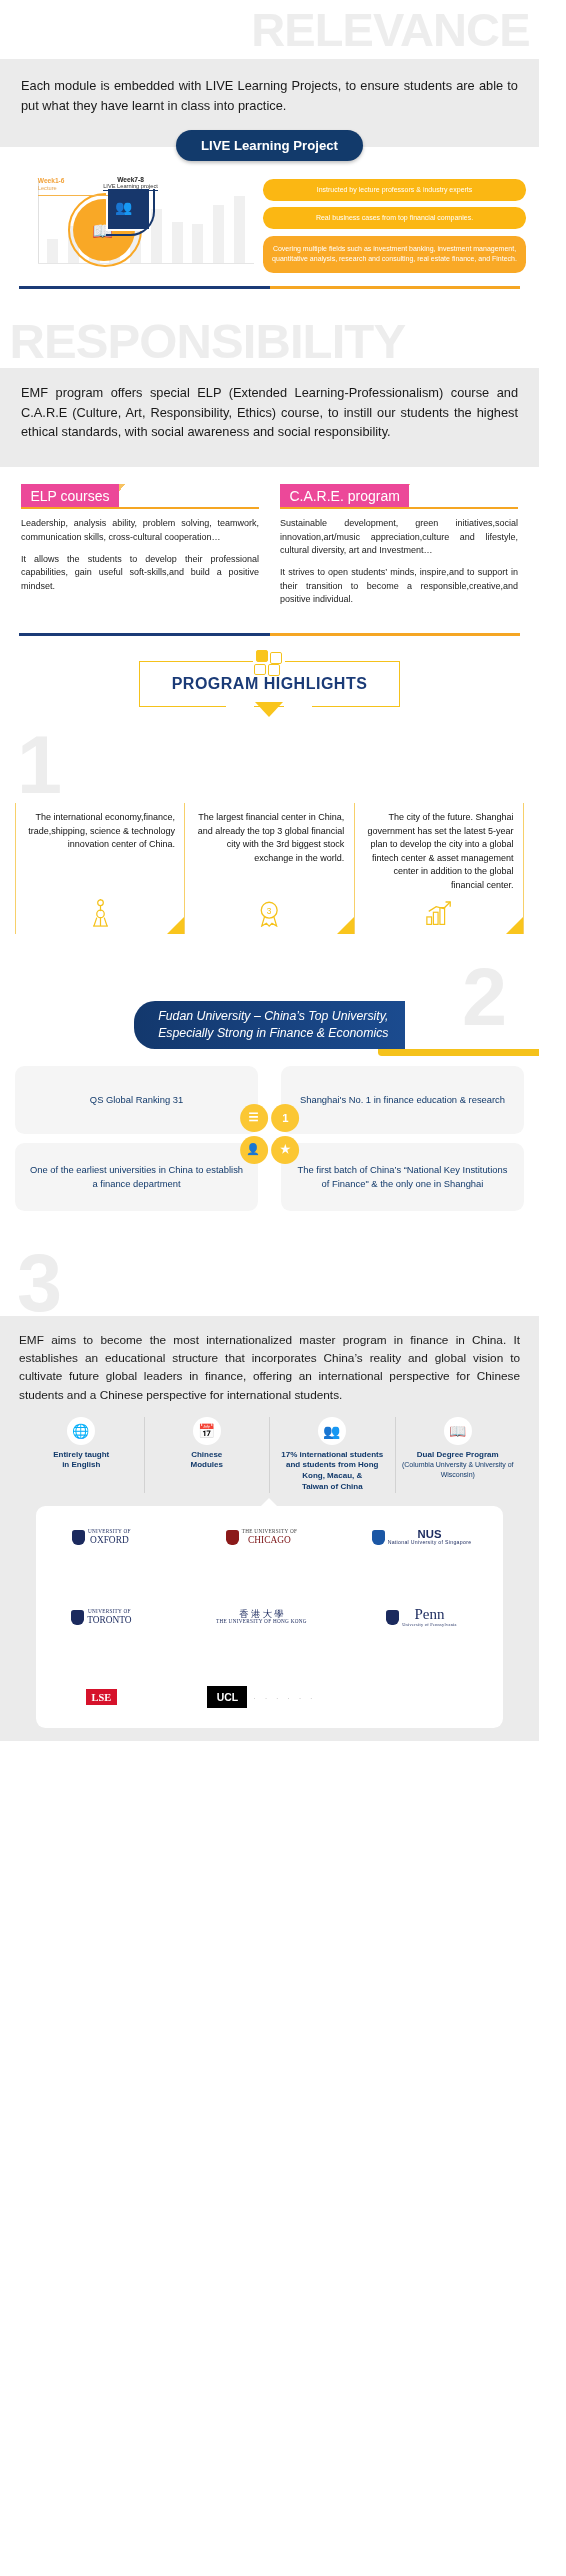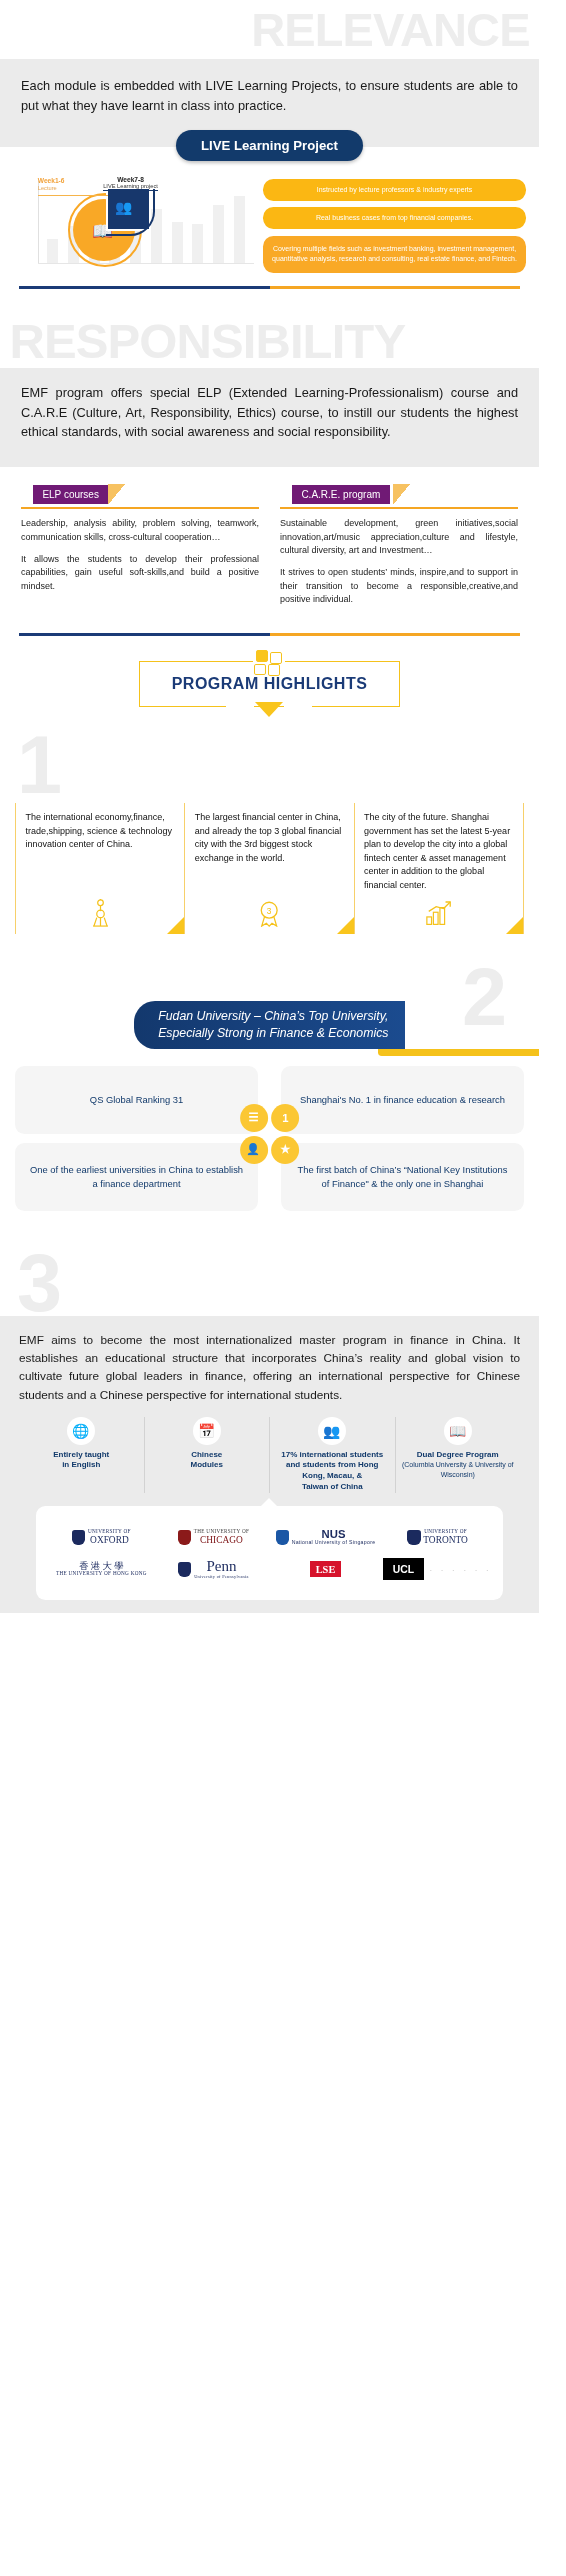--- a/index.html
+++ b/index.html
@@ -63,22 +63,22 @@
   .rule-blue-orange .o { flex:1; background:#f5a623; }
 
   
   #responsibility { padding-top: 28px; }
   #responsibility .ghost-wrap { padding-left: 9.4px; height: 51px; }
   .resp-band { background:#ebebeb; padding: 15px 21px 24.6px 21px; }
   .two-col { display:flex; gap:21px; padding: 17px 21px 5.7px 21px; }
   .col { flex:1; }
   .tab-head { position:relative; height:21px; margin-bottom:1.9px; }
   .tab-head .lbl {
-    display:inline-block; background:#701a75; color:#fff; font-size:10px;
-    padding:3.8px 9.4px 3.8px 9.4px; position:relative; z-index:2;margin-left:12px;
+    display:inline-block; background:#ec4899; color:#fff; font-size:14px;
+    padding:3.8px 9.4px 3.8px 9.4px; position:relative; z-index:2;
   }
   .tab-head .wedge {
     position:absolute; top:0; height:21px; width:17px;
     background: linear-gradient(to bottom right, #f7c261 50%, transparent 50%);
     z-index:1;
   }
   .tab-rule { height:1.9px; background:#f5a623; }
   .col p { font-size:9px; line-height:1.5; color:#222; text-align:justify; margin-top:8.5px;}
 
   
@@ -108,21 +108,21 @@
 
   .blue-banner {
     background: linear-gradient(to right,#13386d,#1b4b8f);
     color:#fff; font-size:12.3px; line-height:1.35; font-weight:400;
     padding:6.6px 24.6px 7.6px 17px; border-top-right-radius:21px; border-bottom-right-radius:21px;
     display:inline-block; position:relative;
   }
   .blue-banner.right-side { border-radius:21px 0 0 21px; padding:6.6px 17px 7.6px 24.6px; }
   .yellow-underlay { height:7.6px; background:#f5c21b; border-bottom-right-radius:3.8px; }
 
-  .three-cards { display:flex; padding: 5.7px 15px 0 15px; }
+  .three-cards { display:flex; padding: 5.7px 15px 0 15px; text-align: right; }
   .card3 { flex:1; padding: 8.5px 9.4px 0 9.4px; border-right:1.3px solid #f7d06a; position:relative; }
   .card3:first-child { border-left:1.3px solid #f7d06a; }
   .card3 p { font-size:9px; line-height:1.5; color:#111; }
   .icon-row { display:flex; padding: 0 15px; height:42px; align-items:flex-end; }
   .icon-cell { flex:1; border-right:1.3px solid #f7d06a; position:relative; height:42px;
     display:flex; align-items:center; justify-content:center; }
   .icon-cell:first-child { border-left:1.3px solid #f7d06a; }
   .icon-cell .corner { position:absolute; right:0; bottom:0; width:0;height:0;
     border-left:17px solid transparent; border-bottom:17px solid #f9c51d; }
 
@@ -147,21 +147,21 @@
   .fcircle { width:28px;height:28px;border-radius:50%;background:#fff;margin:0 auto 4.7px auto;
     display:flex;align-items:center;justify-content:center;font-size:14px;color:#f7c948;}
   .feat .t { font-size:8px; line-height:1.35; color:#123a6b; font-weight:700;}
   .feat .s { font-size:7px; line-height:1.3; color:#123a6b; font-weight:400;}
 
   .logo-card { background:#fff; border-radius:9.4px; margin: 13.2px 17px 0 17px;
     padding:15px 9.4px; position:relative; }
   .logo-card:before { content:""; position:absolute; top:-8.5px; left:50%; margin-left:-9.4px;
     width:0;height:0;border-left:9.4px solid transparent;border-right:9.4px solid transparent;
     border-bottom:9.4px solid #fff;}
-  .logo-grid { display:flex; flex-wrap:wrap; }
+  .logo-grid { display:flex; flex-wrap:wrap;gap:48px; }
   .logo-item { width:25%; display:flex; align-items:center; justify-content:center; height:32px; }
   .logo-txt { font-family:"Liberation Serif", serif; font-size:9.4px; color:#1b2a5e; text-align:center; line-height:1.1;}
   .logo-txt .sm { font-size:5.2px; display:block; letter-spacing:0.3px;}
   .logo-txt.chi { color:#7b1113; }
   .logo-lse { background:#d6122b; color:#fff; font-family:"Liberation Serif", serif;
     font-weight:700; font-size:10.4px; padding:2.8px 5.7px; }
   .logo-ucl { background:#000; color:#fff; font-weight:700; font-size:10.4px; padding:5.7px 9.4px;
     font-family:"Liberation Sans", sans-serif;}
   .dots { letter-spacing:2.8px; color:#cfcfcf; font-size:9.4px; }
   .crest { width:13.2px;height:15px;border-radius:2.8px 2.8px 5.7px 5.7px; display:inline-block;

